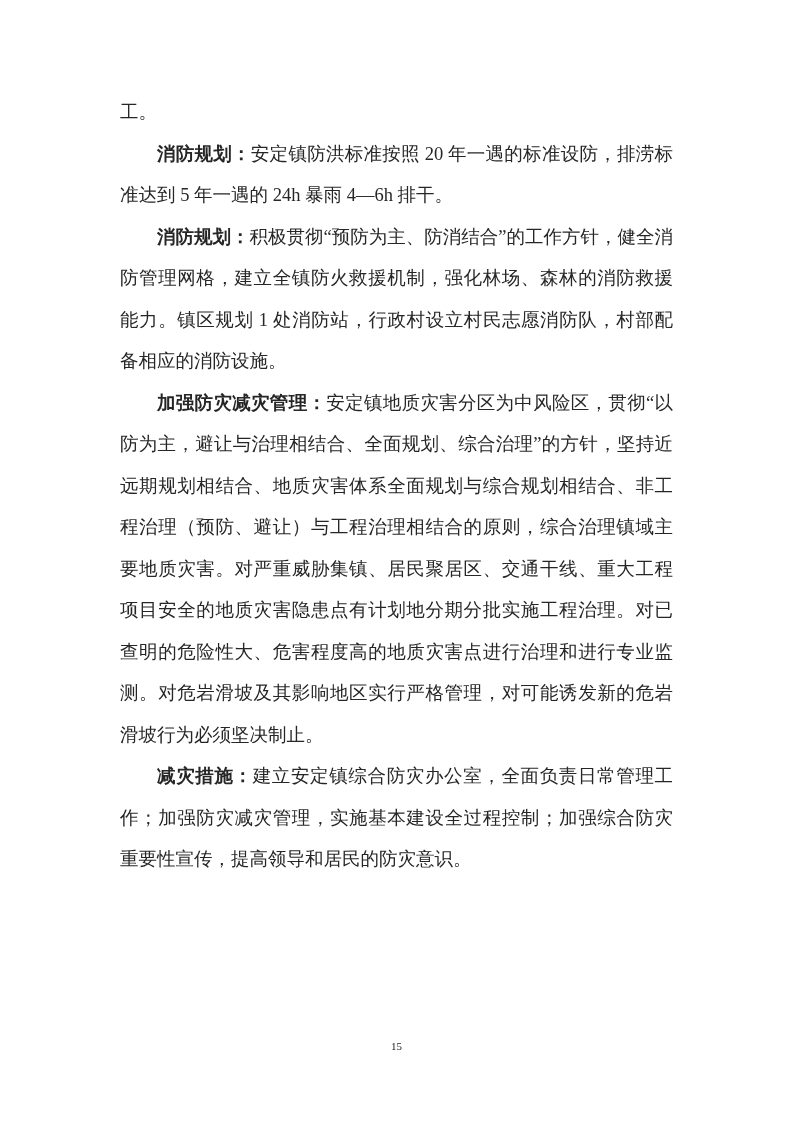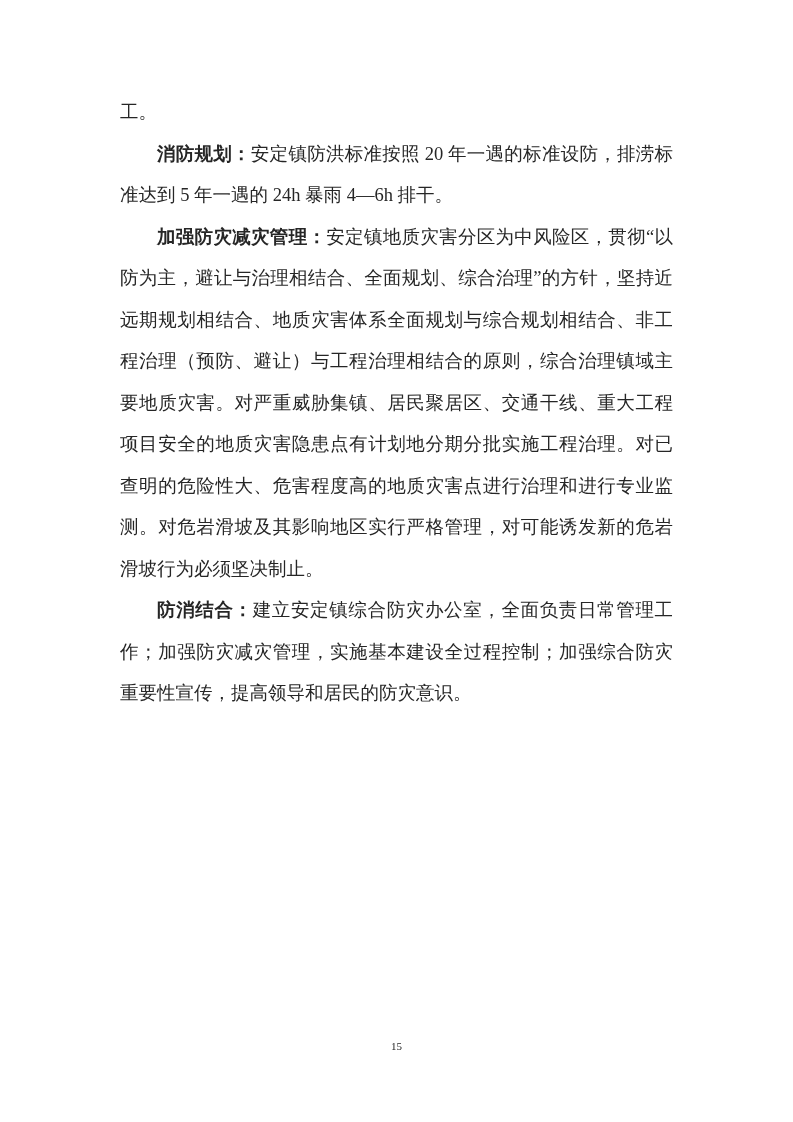--- a/index.html
+++ b/index.html
@@ -50,20 +50,21 @@
 </head>
 <body>
 
 <div class="page">
   <div class="content">
 
       <p class="para cont"><span class="head"></span><span>工。</span></p>
 
       <p class="para"><span class="head">消防规划：</span><span>安定镇防洪标准按照 20 年一遇的标准设防，排涝标准达到 5 年一遇的 24h 暴雨 4—6h 排干。</span></p>
 
+      <p class="para"><span class="head">消防规划：</span><span>积极贯彻“预防为主、防消结合”的工作方针，健全消防管理网格，建立全镇防火救援机制，强化林场、森林的消防救援能力。镇区规划 1 处消防站，行政村设立村民志愿消防队，村部配备相应的消防设施。</span></p>
 
 
       <p class="para"><span class="head">加强防灾减灾管理：</span><span>安定镇地质灾害分区为中风险区，贯彻“以防为主，避让与治理相结合、全面规划、综合治理”的方针，坚持近远期规划相结合、地质灾害体系全面规划与综合规划相结合、非工程治理（预防、避让）与工程治理相结合的原则，综合治理镇域主要地质灾害。对严重威胁集镇、居民聚居区、交通干线、重大工程项目安全的地质灾害隐患点有计划地分期分批实施工程治理。对已查明的危险性大、危害程度高的地质灾害点进行治理和进行专业监测。对危岩滑坡及其影响地区实行严格管理，对可能诱发新的危岩滑坡行为必须坚决制止。</span></p>
 
-      <p class="para"><span class="head">防消结合：</span><span>建立安定镇综合防灾办公室，全面负责日常管理工作；加强防灾减灾管理，实施基本建设全过程控制；加强综合防灾重要性宣传，提高领导和居民的防灾意识。</span></p>
+      <p class="para"><span class="head">减灾措施：</span><span>建立安定镇综合防灾办公室，全面负责日常管理工作；加强防灾减灾管理，实施基本建设全过程控制；加强综合防灾重要性宣传，提高领导和居民的防灾意识。</span></p>
     </div>
   <div class="footer">15</div>
 </div>
 
 </body></html>

